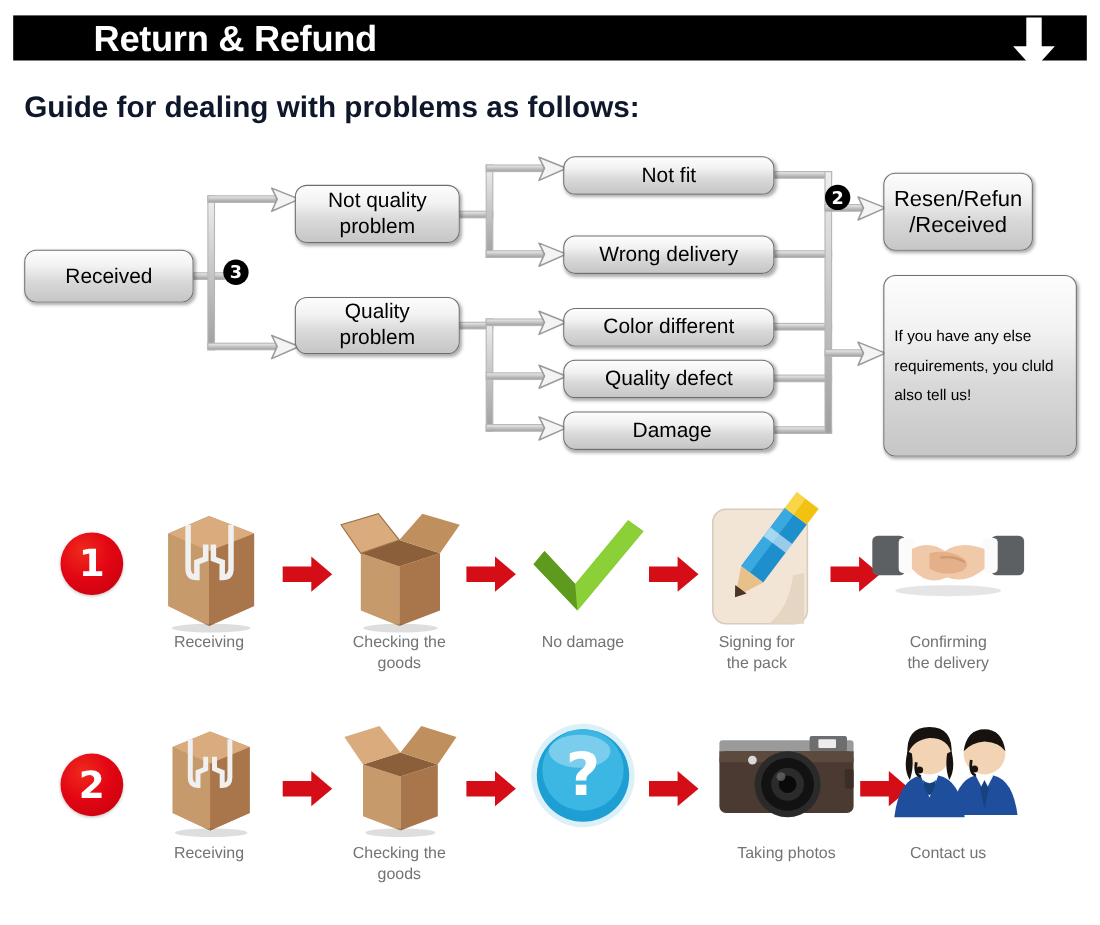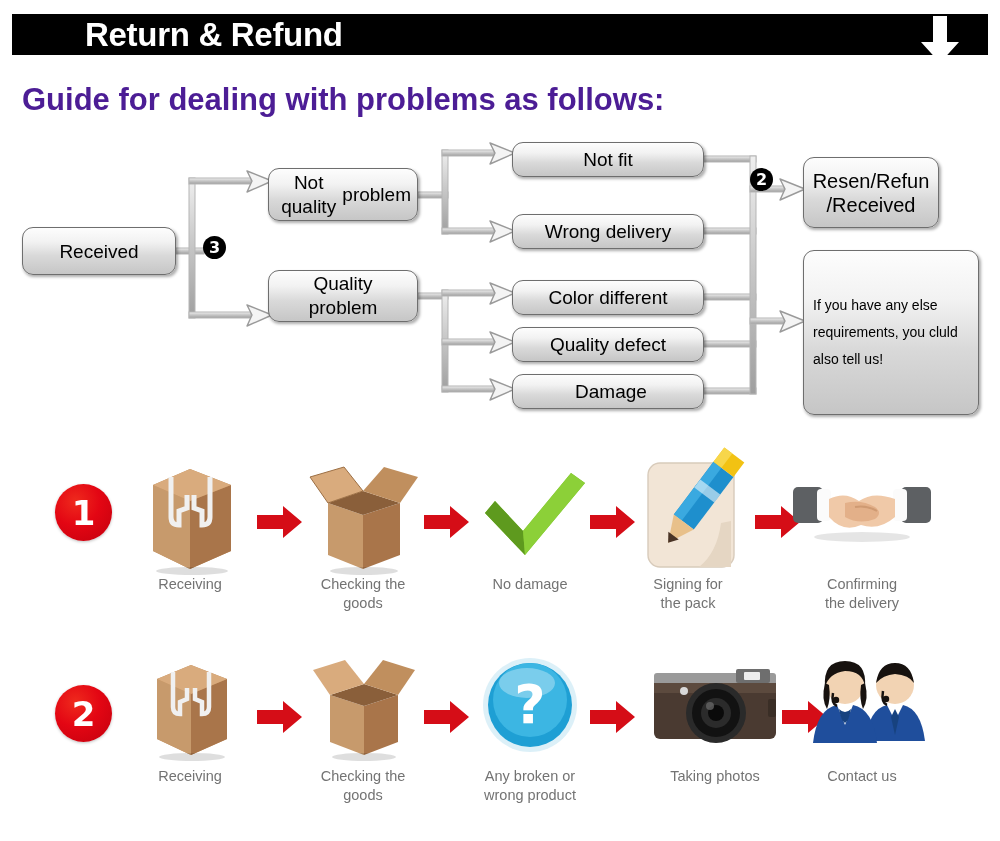--- a/index.html
+++ b/index.html
@@ -21,21 +21,21 @@
     font-size:33px; font-weight:bold; color:#ffffff;
     letter-spacing:-0.3px; line-height:38px;
     white-space:nowrap;
   }
   #header-arrow {
     position:absolute; left:918px; top:16px; width:44px; height:48px;
   }
 
   #guide-heading {
     position:absolute; left:22px; top:82px;
-    font-size:31px; font-weight:bold; color:#4c1d95;
+    font-size:27px; font-weight:bold; color:#0f172a;
     white-space:nowrap;
   }
 
   
   #flow { position:absolute; left:0; top:130px; width:1000px; height:300px; }
   #flow-svg { position:absolute; left:0; top:0; }
 
   .node {
     position:absolute;
     border:1.5px solid #6e6e6e;
@@ -151,21 +151,21 @@
   </svg>
 
   <div class="node" style="left:22px; top:97px; width:154px; height:48px;">
     <span>Received</span>
   </div>
 
   <div class="marker" style="left:203px; top:106px;">
     <span>3</span>
   </div>
 
-  <div class="node multiline" style="left:268px; top:38px; width:150px; height:53px; ">
+  <div class="node multiline" style="left:268px; top:38px; width:150px; height:53px; flex-direction:column;">
     <span>Not quality</span>
     <span>problem</span>
   </div>
 
   <div class="node multiline" style="left:268px; top:140px; width:150px; height:52px; flex-direction:column;">
     <span>Quality</span>
     <span>problem</span>
   </div>
 
   <div class="node" style="left:512px; top:12px; width:192px; height:35px;">
@@ -373,24 +373,20 @@
 
   <div class="step" style="left:455px; top:-8px;">
     <div class="art">
       <svg width="150" height="120" viewBox="0 0 150 120">
         <circle cx="75" cy="58" r="47" fill="#bfe3f2" opacity="0.55"></circle>
         <circle cx="75" cy="58" r="42" fill="#1e9fd4"></circle>
         <circle cx="75" cy="53" r="37" fill="#3cb6e3"></circle>
         <ellipse cx="72" cy="36" rx="28" ry="15" fill="#ffffff" opacity="0.32"></ellipse>
         <text x="75" y="76" font-family="DejaVu Sans, sans-serif" font-size="54" font-weight="bold" fill="#ffffff" text-anchor="middle">?</text>
       </svg>
-    </div>
-    <div class="caption">
-      <div>Any broken or</div>
-      <div>wrong product</div>
     </div>
   </div>
 
   <div class="arrow-red" style="left:590px; top:45px;">
     <svg width="46" height="34" viewBox="0 0 46 34">
       <path d="M0 10 L26 10 L26 1 L45 17 L26 33 L26 24 L0 24 Z" fill="#d50d17"></path>
     </svg>
   </div>
 
   <div class="step" style="left:640px; top:-8px;">

